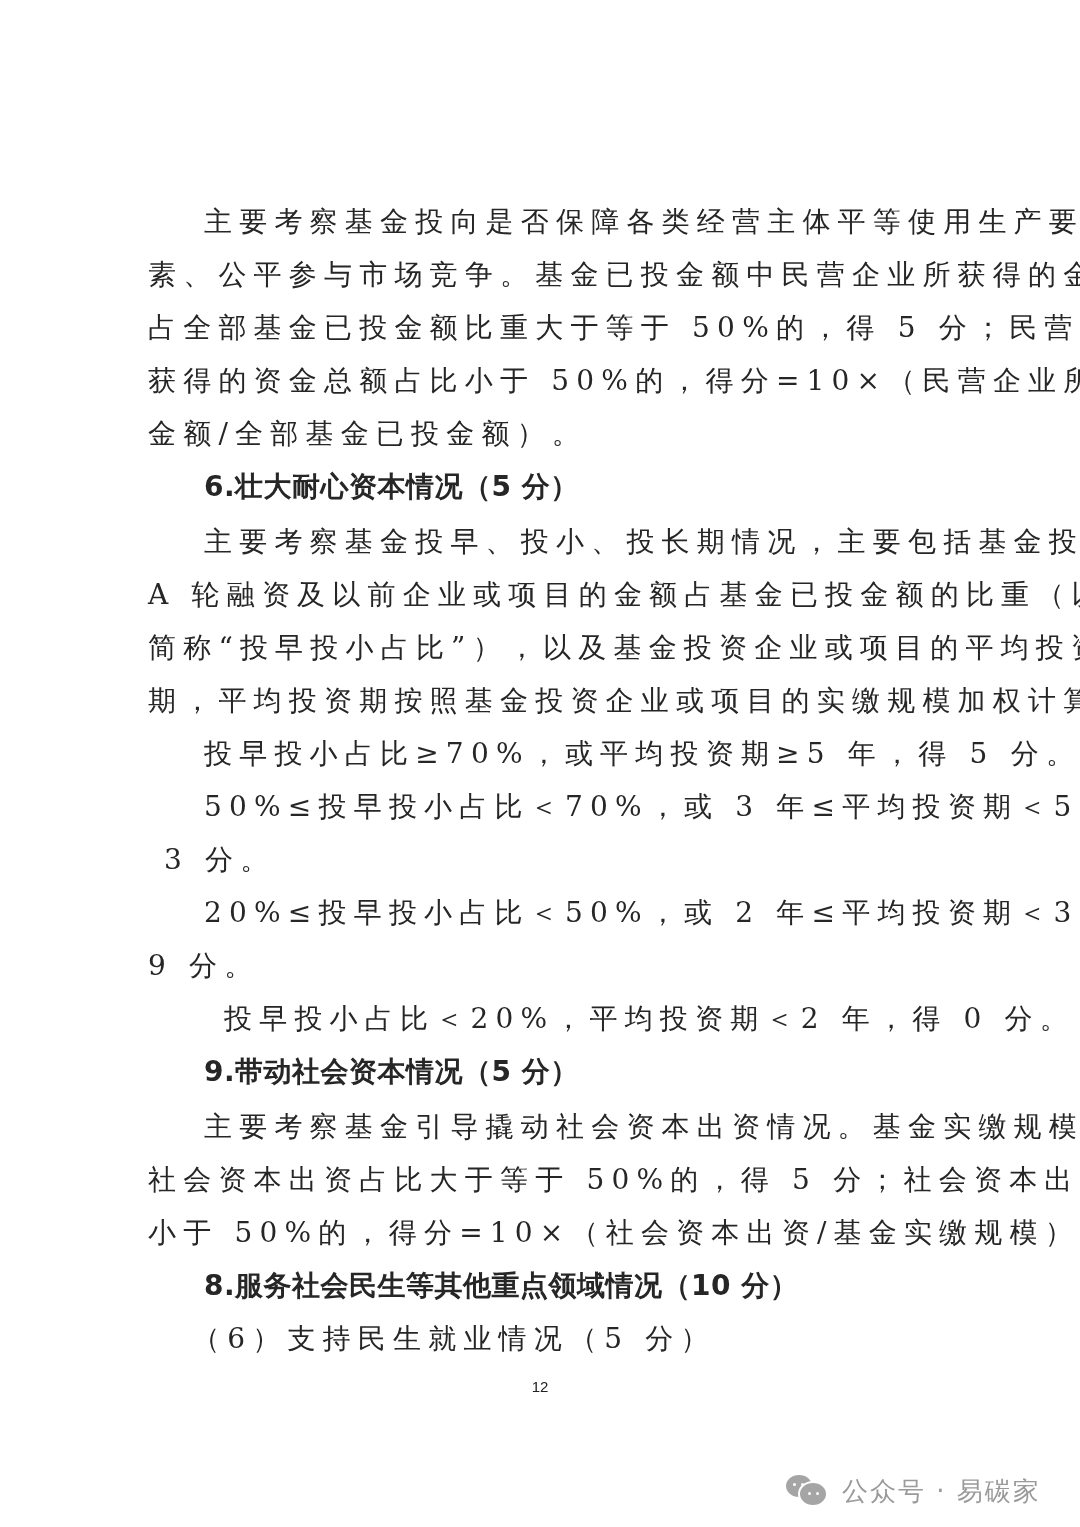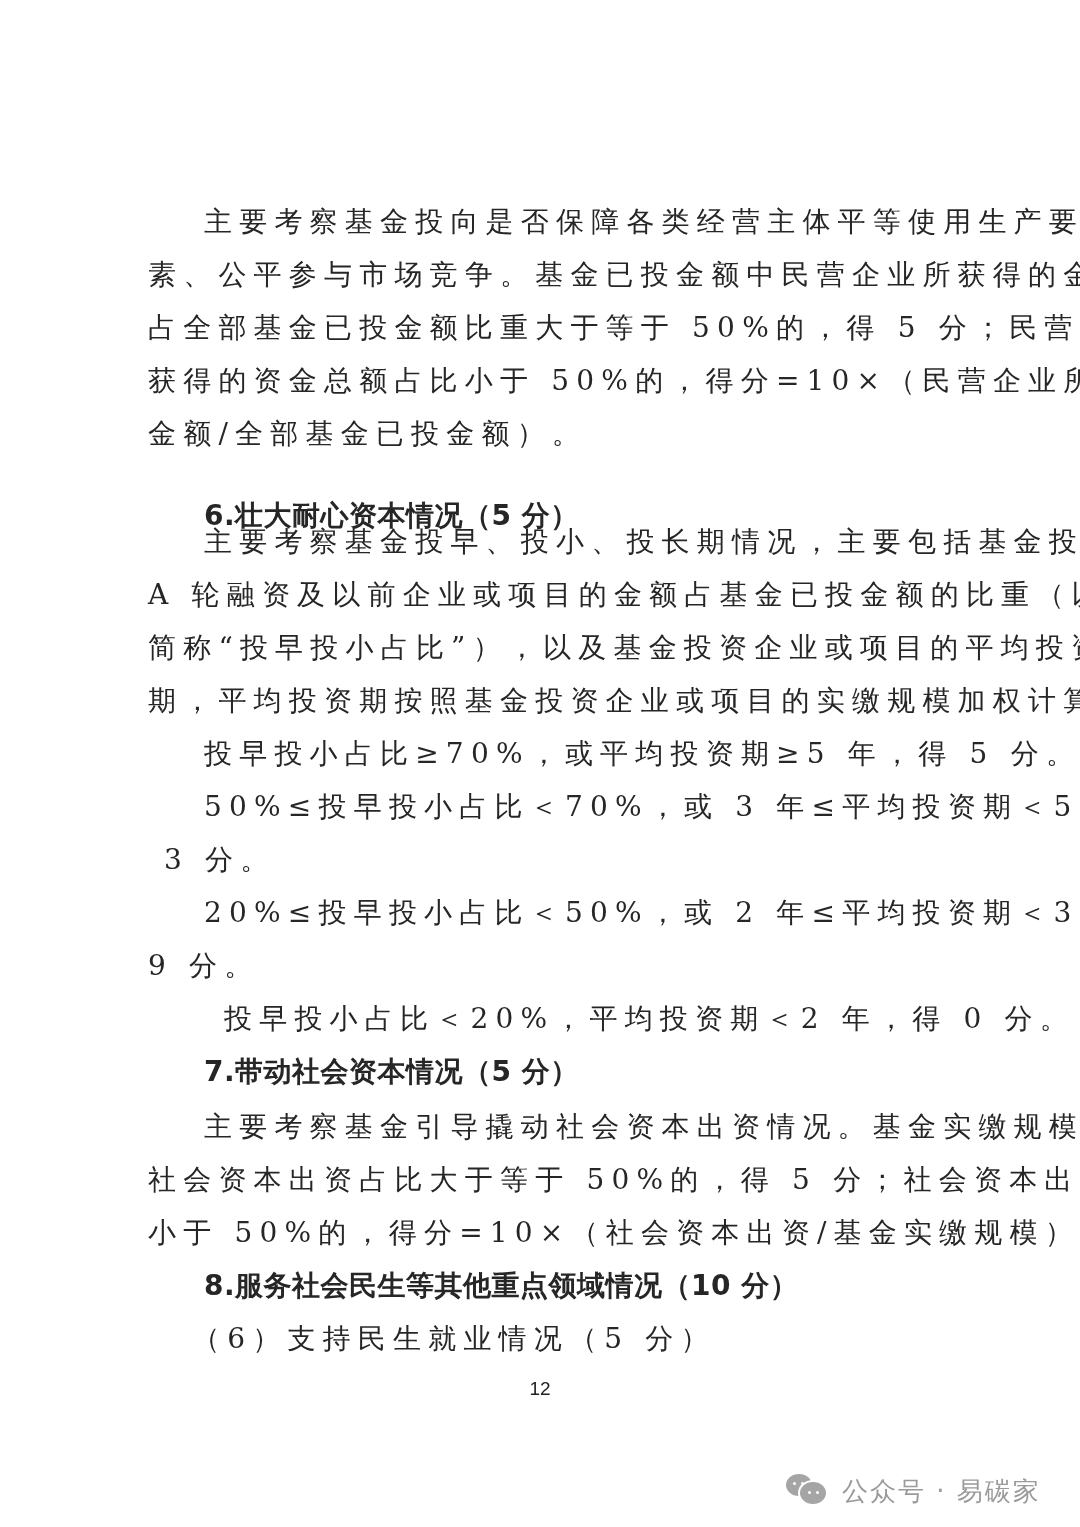--- a/index.html
+++ b/index.html
@@ -5,51 +5,51 @@
   html, body { margin: 0; padding: 0; background: #ffffff; }
   body { width: 1080px; height: 1527px; position: relative; overflow: hidden;
          font-family: "DejaVu Serif", "Liberation Serif", serif; color: #222; }
   .page { position: absolute; left: 0; top: 12px; width: 1080px; height: 1527px; }
   .line { position: absolute; left: 148px; font-size: 28px; line-height: 36px;
           white-space: nowrap; letter-spacing: 7.2px; color: #262626; }
   .indent { left: 204px; }
   .heading { font-family: "DejaVu Sans", "Liberation Sans", sans-serif; font-weight: bold;
              letter-spacing: 0.5px; font-size: 28px; }
   .page-num { position: absolute; left: 0; width: 1080px; top: 1366px; text-align: center;
-              font-family: "Liberation Sans", sans-serif; font-size: 19px; color: #222; }
-  .watermark { position: absolute; left: 786px; top: 1462px; display: flex; 
+              font-family: "Liberation Sans", sans-serif; font-size: 15px; color: #222; }
+  .watermark { position: absolute; left: 786px; top: 1462px; display: flex; align-items: center;
                color: #9a9a9a; font-family: "DejaVu Sans", sans-serif; font-size: 26px; letter-spacing: 2px; }
   .wm-icon { width: 44px; height: 34px; position: relative; margin-right: 12px; }
   .bub1 { position: absolute; left: 0; top: 0; width: 26px; height: 22px; border-radius: 50%; background: #a5a5a5; }
   .bub2 { position: absolute; left: 14px; top: 8px; width: 26px; height: 22px; border-radius: 50%; background: #a5a5a5;
           box-shadow: 0 0 0 2px #fff; }
   .eye { position: absolute; width: 3px; height: 3px; background: #fff; border-radius: 50%; }
 </style>
 </head>
 <body>
 
 <div class="page">
   <div id="lines">
       <div class="line indent" style="top: 192px;">主要考察基金投向是否保障各类经营主体平等使用生产要</div>
       <div class="line" style="top: 245px;">素、公平参与市场竞争。基金已投金额中民营企业所获得的金额</div>
       <div class="line" style="top: 298px;">占全部基金已投金额比重大于等于 50%的，得 5 分；民营企业所</div>
       <div class="line" style="top: 351px;">获得的资金总额占比小于 50%的，得分=10×（民营企业所获得的</div>
       <div class="line" style="top: 404px;">金额/全部基金已投金额）。</div>
-      <div class="line indent heading" style="top: 457px; margin-top: 29px;">6.壮大耐心资本情况（5 分）</div>
+      <div class="line indent heading" style="top: 457px;">6.壮大耐心资本情况（5 分）</div>
       <div class="line indent" style="top: 512px;">主要考察基金投早、投小、投长期情况，主要包括基金投向</div>
       <div class="line" style="top: 565px;">A 轮融资及以前企业或项目的金额占基金已投金额的比重（以下</div>
       <div class="line" style="top: 618px;">简称“投早投小占比”），以及基金投资企业或项目的平均投资</div>
       <div class="line" style="top: 671px;">期，平均投资期按照基金投资企业或项目的实缴规模加权计算。</div>
       <div class="line indent" style="top: 724px;">投早投小占比≥70%，或平均投资期≥5 年，得 5 分。</div>
       <div class="line indent" style="top: 777px;">50%≤投早投小占比＜70%，或 3 年≤平均投资期＜5 年，得</div>
       <div class="line" style="top: 830px; margin-left: 16px;">3 分。</div>
       <div class="line indent" style="top: 883px;">20%≤投早投小占比＜50%，或 2 年≤平均投资期＜3 年，得</div>
       <div class="line" style="top: 936px;">9 分。</div>
       <div class="line indent" style="top: 989px; margin-left: 20px;">投早投小占比＜20%，平均投资期＜2 年，得 0 分。</div>
-      <div class="line indent heading" style="top: 1042px;">7.带动社会资本情况（5 分）</div>
+      <div class="line indent heading" style="top: 1042px;">9.带动社会资本情况（5 分）</div>
       <div class="line indent" style="top: 1097px;">主要考察基金引导撬动社会资本出资情况。基金实缴规模中</div>
       <div class="line" style="top: 1150px;">社会资本出资占比大于等于 50%的，得 5 分；社会资本出资占比</div>
       <div class="line" style="top: 1203px;">小于 50%的，得分=10×（社会资本出资/基金实缴规模）。</div>
       <div class="line indent heading" style="top: 1256px;">8.服务社会民生等其他重点领域情况（10 分）</div>
       <div class="line indent" style="top: 1309px; left: 192px;">（6）支持民生就业情况（5 分）</div>
     </div>
   <div class="page-num">12</div>
   <div class="watermark">
     <span class="wm-icon">
       <span class="bub1">

